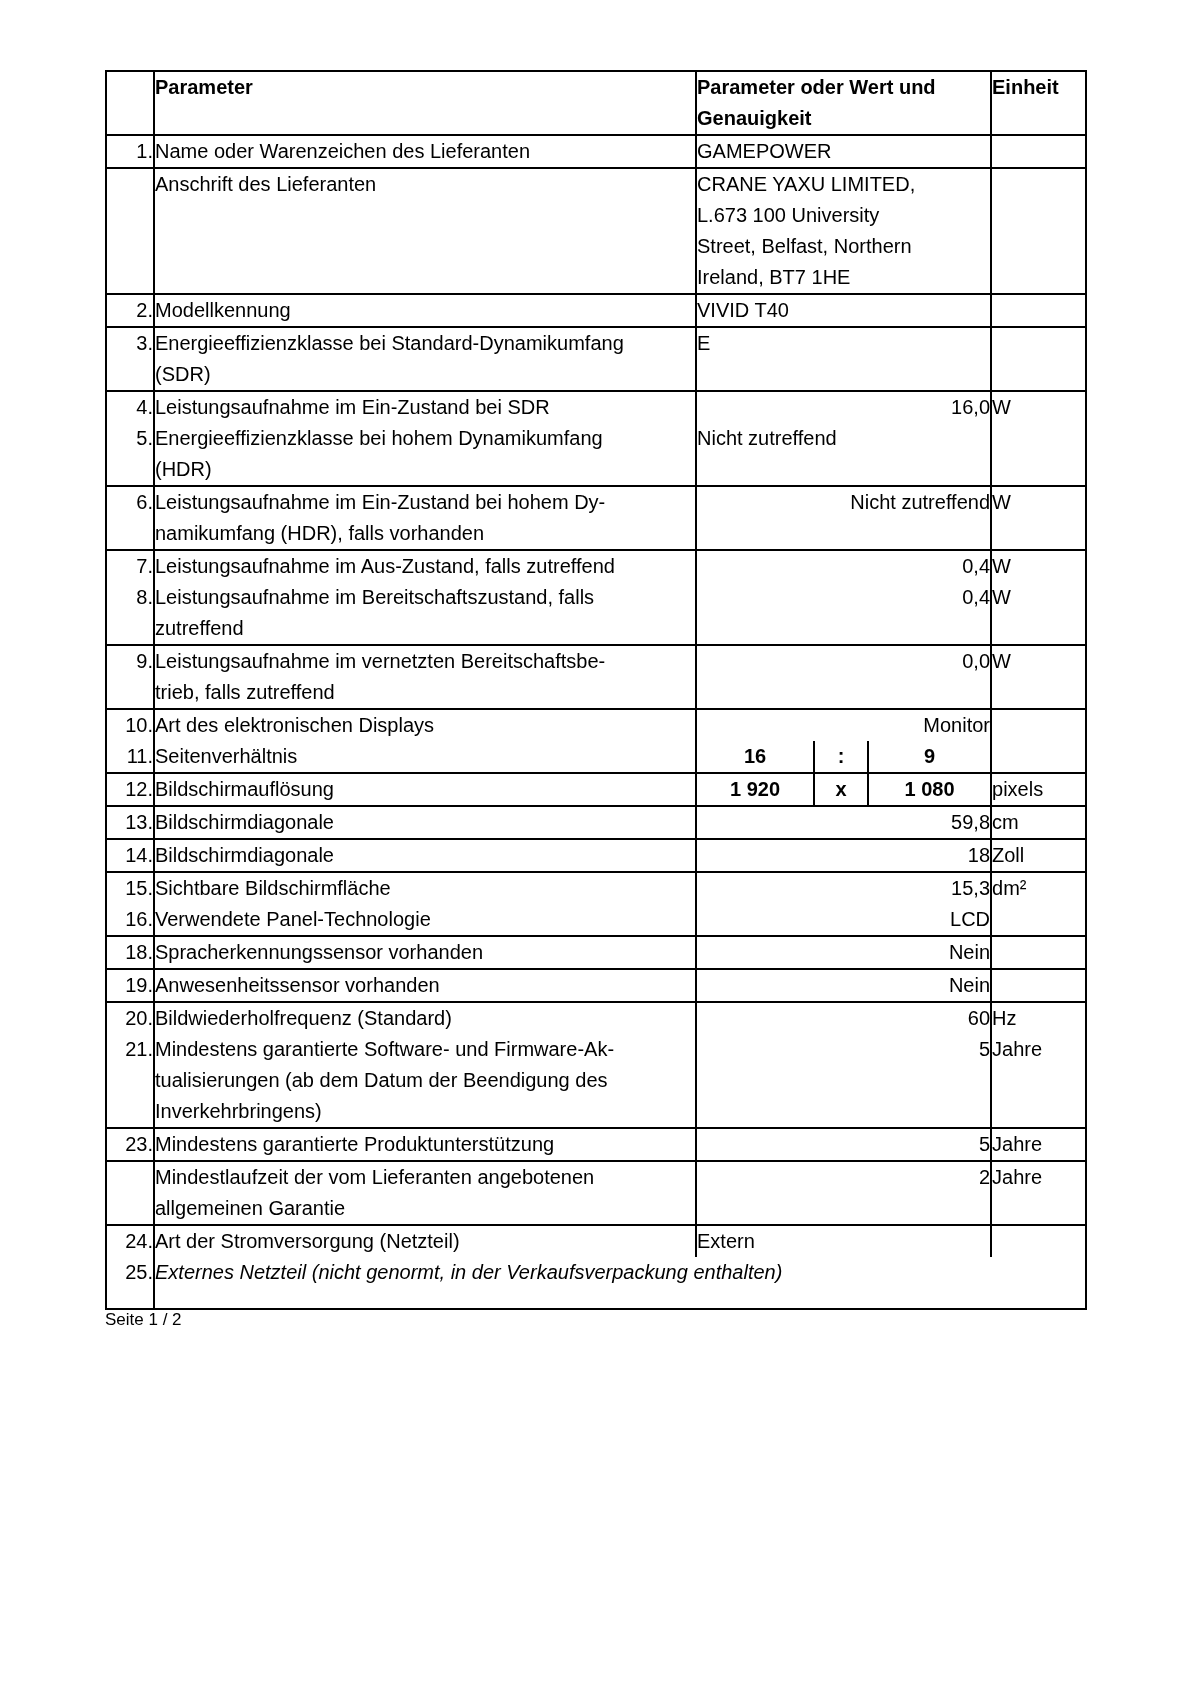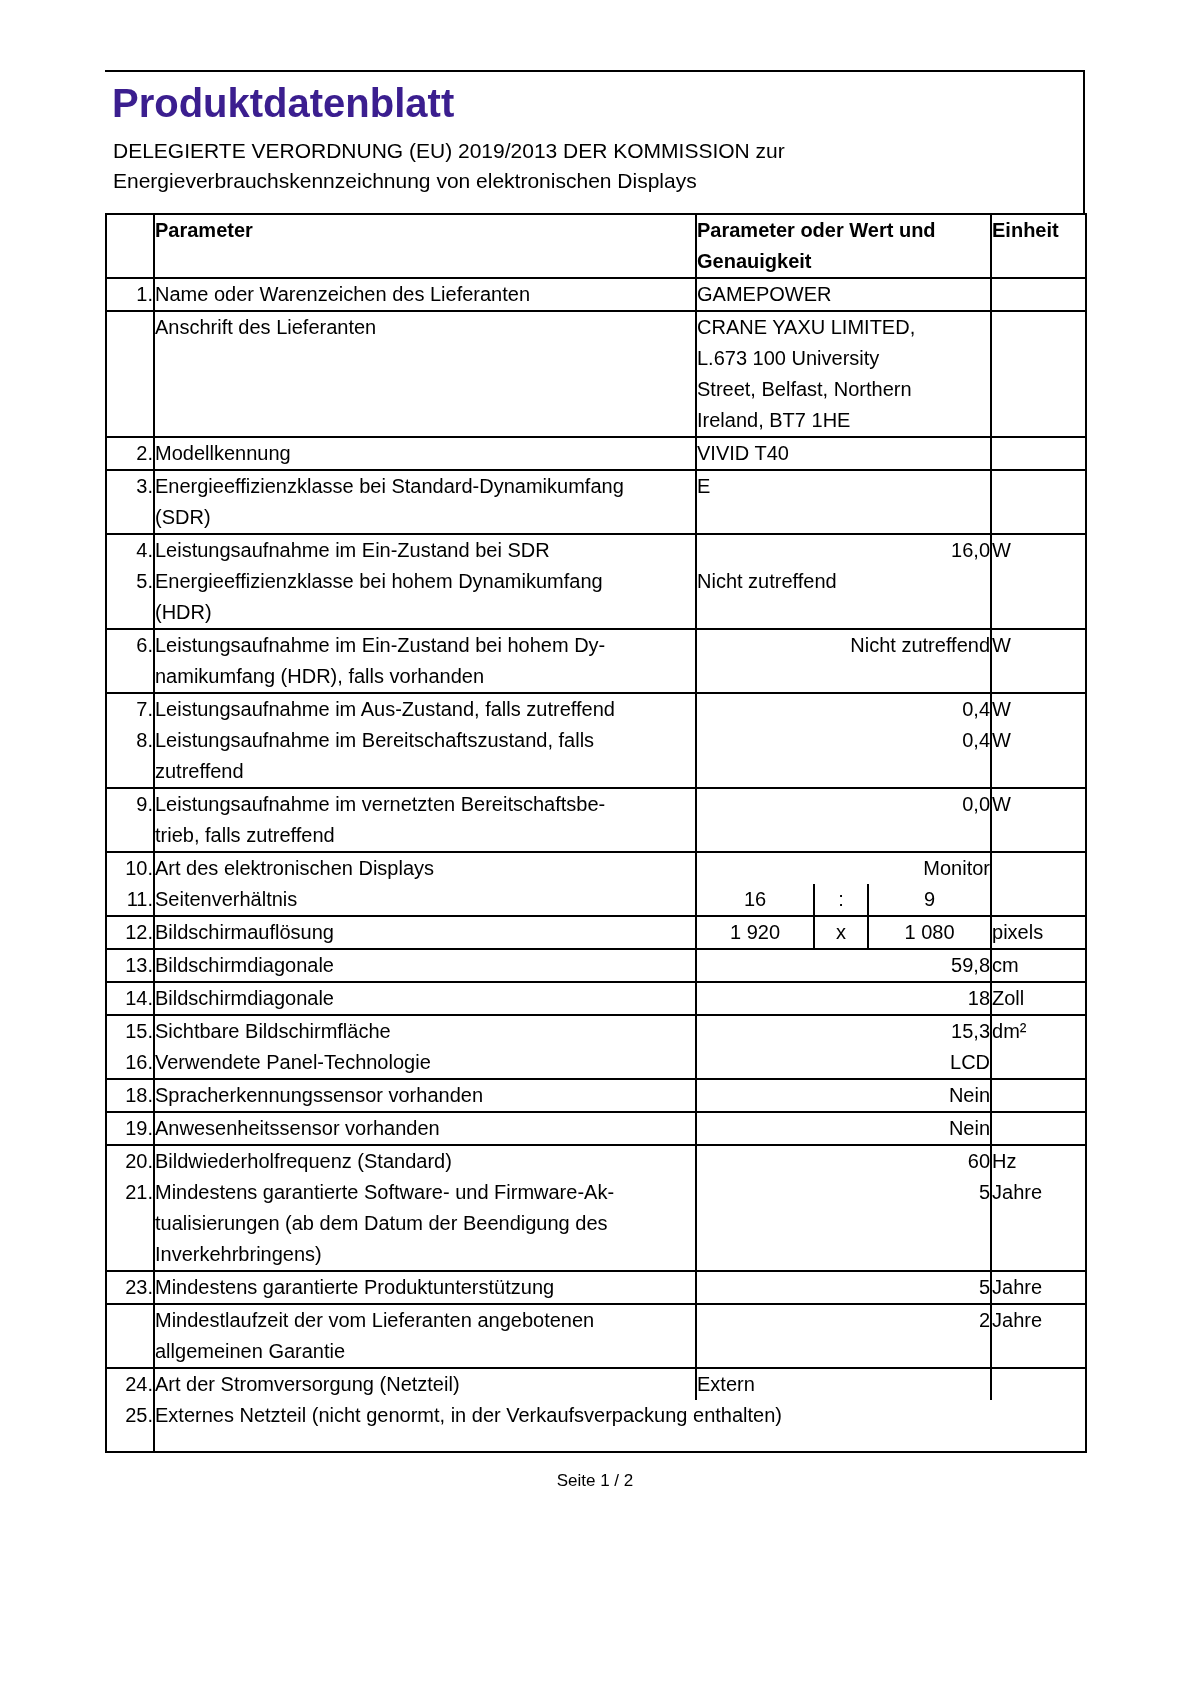--- a/index.html
+++ b/index.html
@@ -51,44 +51,39 @@
   table.product .last { border-right:2px solid #000; }
   table.product tr.end td, table.product tr.end th { border-bottom:2px solid #000; }
   table.product thead th { border-top:2px solid #000; }
 
   thead th { text-align:left; font-weight:bold; height:62px; box-sizing:border-box; }
   .c-num   { text-align:right; padding-right:7px; }
   .c-param { padding:0 8px; white-space:pre-line;margin-left:39px; }
   .c-val   { padding:0 10px; white-space:pre-line; }
   .val-left  { text-align:left; }
   .val-right { text-align:right; }
-  .c-v1, .c-v2, .c-v3 { text-align:center; }
+  .c-v1, .c-v2, .c-v3 { text-align:center;font-weight:bold; }
   .c-unit  { padding:0 4px 0 9px; white-space:pre-line; }
-  .c-span  { padding:0 8px; }
+  .c-span  { padding:0 8px;font-style:italic; }
   tr.tall td { padding-bottom:20px; }
 
   
   .footer {
     width:980px;
-    text-align:center;
+    text-align:left;
     font-size:17px;
     line-height:20px;
-    margin-top:18px;
+    margin-top:0;
   }
 </style>
 </head>
 <body>
 
 <div class="page">
 
-  <div class="doc-header">
-    <h1 class="title" style="color: rgb(59, 30, 143);">Produktdatenblatt</h1>
-    <div class="subtitle">DELEGIERTE VERORDNUNG (EU) 2019/2013 DER KOMMISSION zur
-Energieverbrauchskennzeichnung von elektronischen Displays</div>
-  </div>
 
   <table class="product">
     <colgroup>
       <col style="width:48px">
         <col style="width:542px">
         <col style="width:118px">
       <col style="width:54px">
         <col style="width:123px">
         <col style="width:95px">
     </colgroup>

